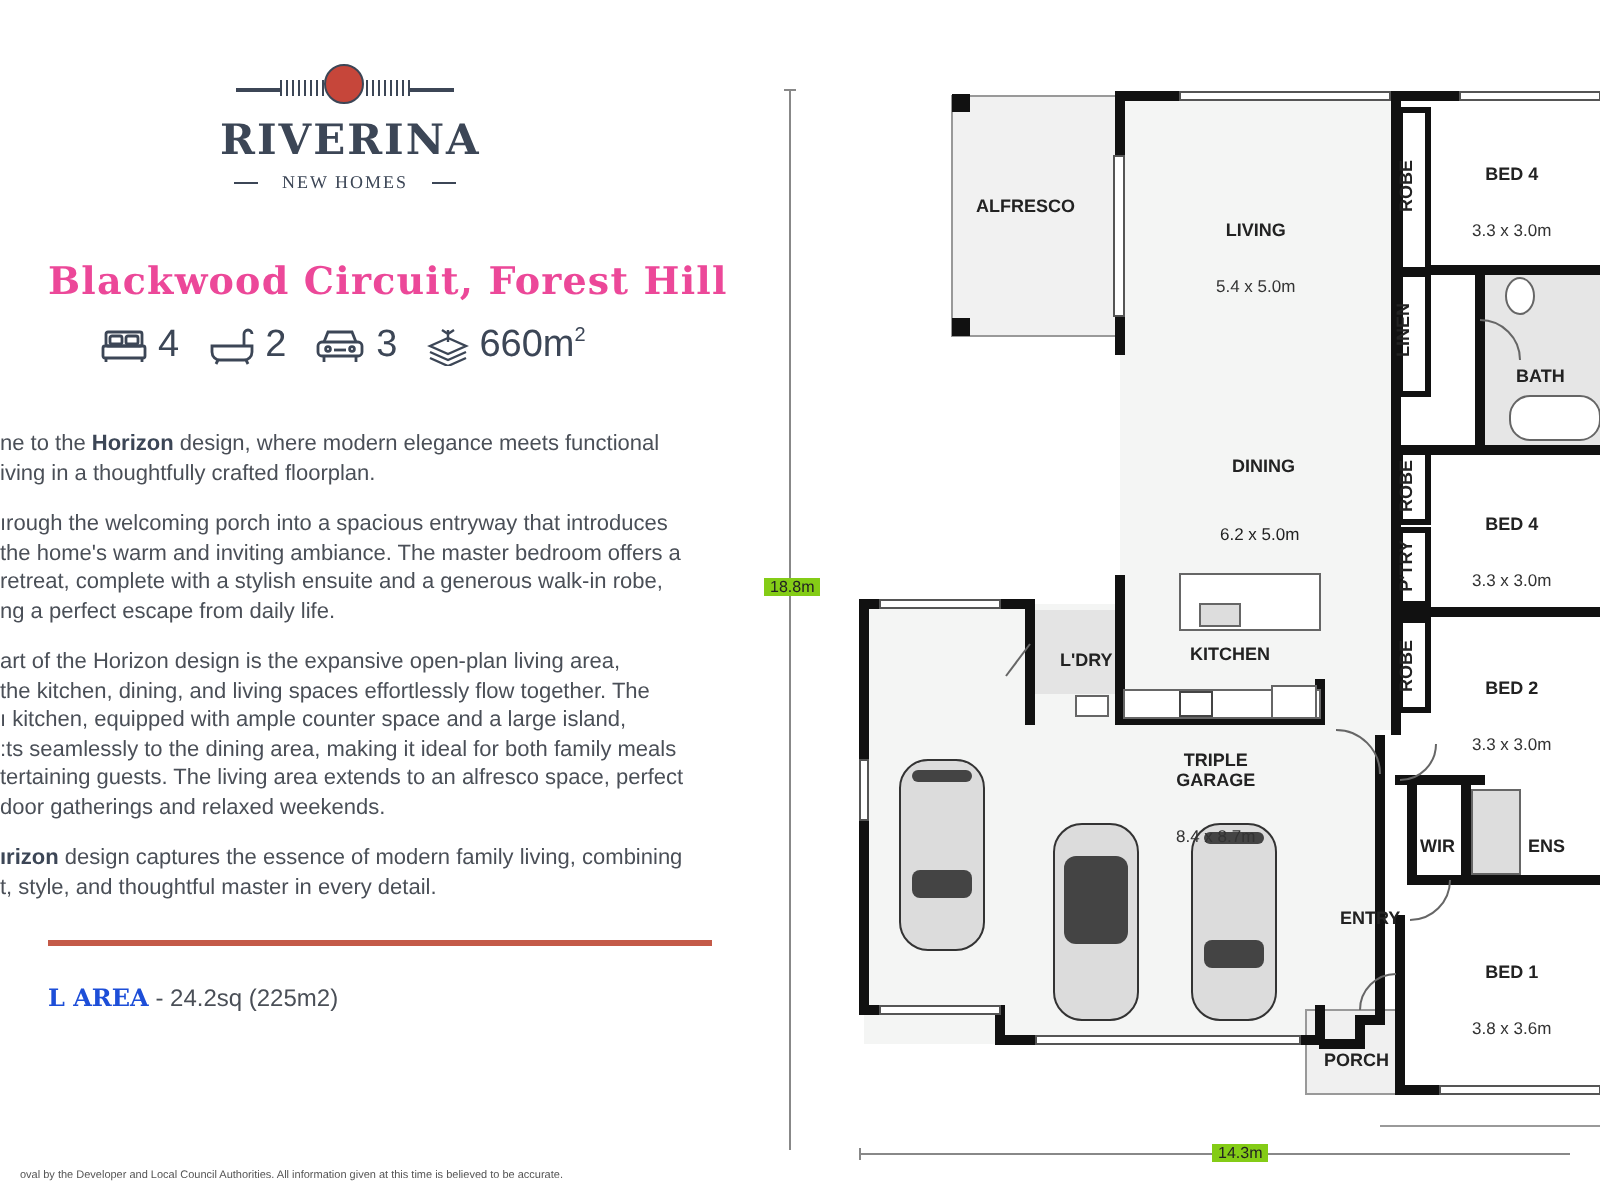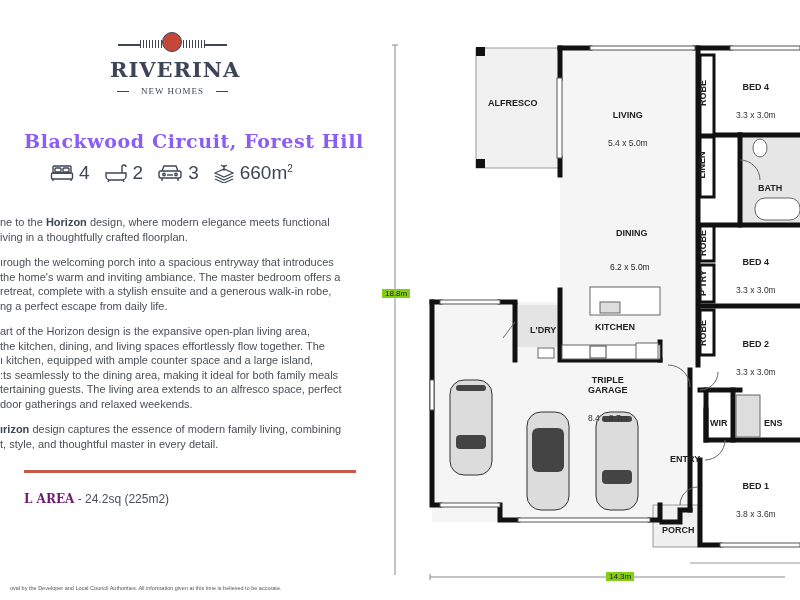--- a/index.html
+++ b/index.html
@@ -10,34 +10,34 @@
   .logo { left: 110px; top: 28px; width: 125px; height: 75px; text-align: center; }
   .logo-mark { position: relative; height: 26px; }
   .logo-line { position: absolute; top: 16px; height: 2px; background: #3c4656; }
   .logo-circle { position: absolute; left: 52px; top: 4px; width: 20px; height: 20px; border-radius: 50%; background: #c6463a; border: 1px solid #3c4656; box-sizing: border-box; }
   .logo-fence { position: absolute; top: 12px; height: 8px; background: repeating-linear-gradient(90deg, #3c4656 0 1px, transparent 1px 3px); }
   .logo-word { font-family: "DejaVu Serif", serif; font-weight: bold; font-size: 21px; color: #3c4656; letter-spacing: 1px; line-height: 24px; margin-top: 4px; }
   .logo-sub { font-family: "Liberation Serif", serif; font-size: 9px; color: #3c4656; letter-spacing: 1px; margin-top: 4px; display: flex; align-items: center; justify-content: center; gap: 12px; }
   .logo-sub .dash { width: 12px; height: 1px; background: #3c4656; display: inline-block; }
 
   
-  .title { left: 24px; top: 130px; font-family: "DejaVu Serif", serif; font-weight: bold; font-size: 19px; color: #8b5cf6; letter-spacing: 0.6px; white-space: nowrap; }
+  .title { left: 24px; top: 130px; font-family: "DejaVu Serif", serif; font-weight: bold; font-size: 19px; color: #ec4899; letter-spacing: 0.6px; white-space: nowrap; }
   .features { left: 50px; top: 162px; display: flex; align-items: center; gap: 14px; font-size: 19px; color: #3c4656; }
   .feature { display: flex; align-items: center; gap: 5px; }
   .feature svg { display: block; }
   .feature sup { font-size: 10px; }
 
   
   .desc { left: 0; top: 215px; width: 365px; font-size: 11px; line-height: 14.5px; color: #4a4f57; }
   .desc p { margin: 0 0 11px 0; white-space: nowrap; overflow: hidden; }
   .desc b { color: #3c4656; }
 
   .red-rule { left: 24px; top: 470px; width: 332px; height: 3px; background: #c45a48; }
   .area { left: 24px; top: 492px; font-size: 12px; color: #4a4f57; white-space: nowrap; }
-  .area .lbl { font-family: "DejaVu Serif", serif; font-weight: bold; color: #701a75; }
+  .area .lbl { font-family: "DejaVu Serif", serif; font-weight: bold; color: #1d4ed8; }
   .disclaimer { left: 10px; top: 585px; font-size: 5.5px; color: #555; white-space: nowrap; }
 
   
   .plan { left: 370px; top: 0; width: 430px; height: 600px; }
   .room-label { position: absolute; font-family: "Liberation Sans", sans-serif; font-weight: bold; font-size: 9px; color: #222; text-align: center; white-space: nowrap; }
   .room-dim { display: block; font-weight: normal; font-size: 8.5px; color: #333; margin-top: 18px; }
   .vert-label { position: absolute; font-weight: bold; font-size: 9px; color: #222; transform: rotate(-90deg); transform-origin: center; white-space: nowrap; }
   .dim-text { position: absolute; font-size: 8px; color: #222; background: #84cc16; padding: 0 3px; }
 </style>
 </head>

